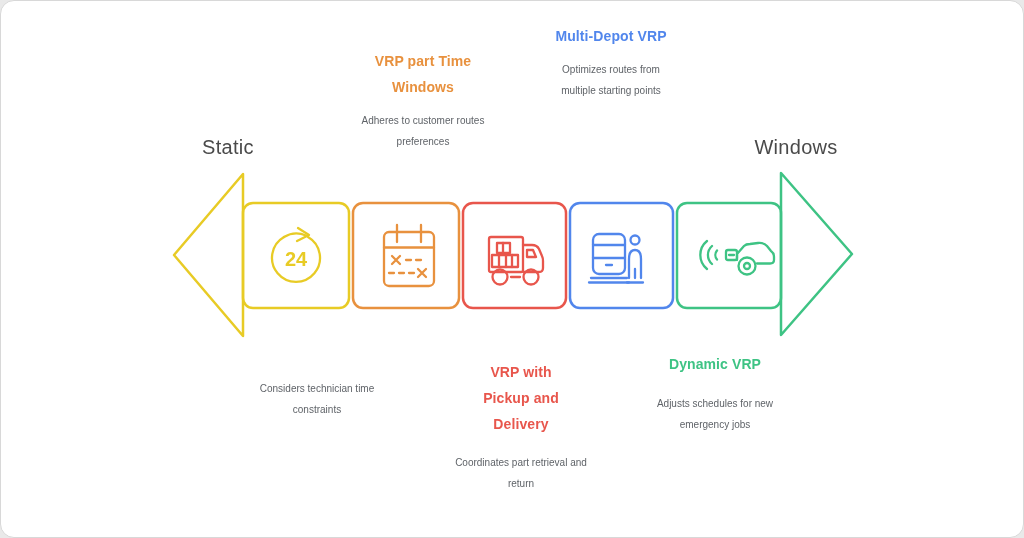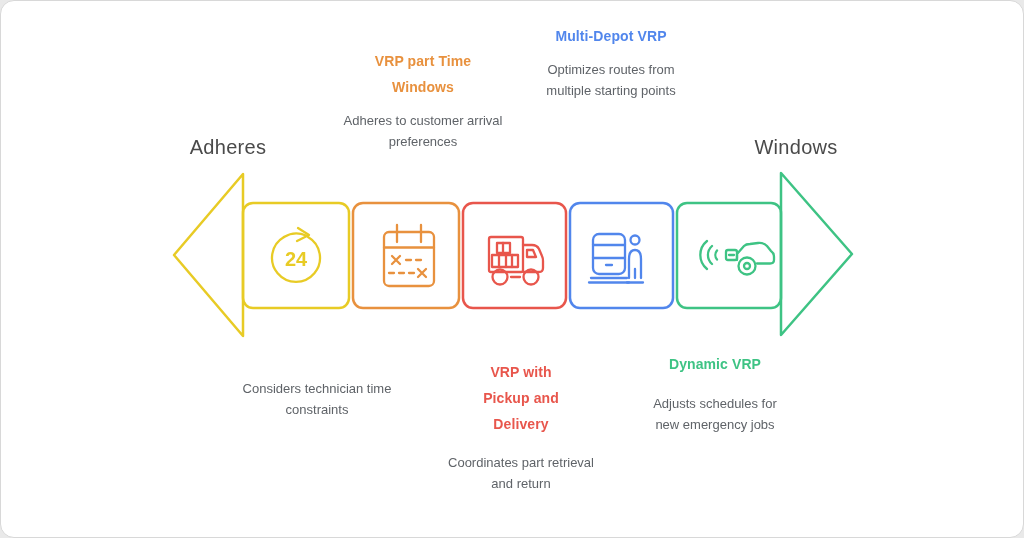--- a/index.html
+++ b/index.html
@@ -20,21 +20,21 @@
   .axis-label {
     font-size: 20px; font-weight: 400;
     color: var(--axis-label, #4a4a4a);
     letter-spacing: 0.3px;
   }
   .annot h3 {
     font-size: 14px; font-weight: 700; line-height: 26px;
     letter-spacing: 0.1px;
   }
   .annot p {
-    font-size: 13px; font-weight: 400; line-height: 21px;
+    font-size: 10px; font-weight: 400; line-height: 21px;
     color: var(--description, #5f6368);
     margin-top: 10px;
   }
   .c-yellow { color: var(--yellow); }
   .c-orange { color: var(--orange); }
   .c-red    { color: var(--red); }
   .c-blue   { color: var(--blue); }
   .c-green  { color: var(--green); }
 
   svg.diagram { position: absolute; left: 0; top: 0; pointer-events: none; }
@@ -50,26 +50,26 @@
     font-family: "Liberation Sans", sans-serif;
     font-size: 20px; font-weight: 700;
   }
 </style>
 </head>
 <body>
 
 <div class="page">
   <div class="card">
 
-    <div class="abs axis-label" style="left:187px; top:135px; width:80px;">Adheres</div>
+    <div class="abs axis-label" style="left:187px; top:135px; width:80px;">Static</div>
     <div class="abs axis-label" style="left:745px; top:135px; width:100px;">Windows</div>
 
     <div class="abs annot" style="left:347px; top:47px; width:150px;">
       <h3 class="c-orange">VRP part Time Windows</h3>
-      <p style="width:168px; margin-left:-9px;">Adheres to customer arrival preferences</p>
+      <p style="width:168px; margin-left:-9px;">Adheres to customer routes preferences</p>
     </div>
 
     <div class="abs annot" style="left:550px; top:22px; width:120px;">
       <h3 class="c-blue">Multi-Depot VRP</h3>
       <p style="width:130px; margin-left:-5px;">Optimizes routes from multiple starting points</p>
     </div>
 
     <div class="abs annot" style="left:256px; top:357px; width:120px;">
       <p style="width:164px; margin-left:-22px; margin-top:20px;">Considers technician time constraints</p>
     </div>

